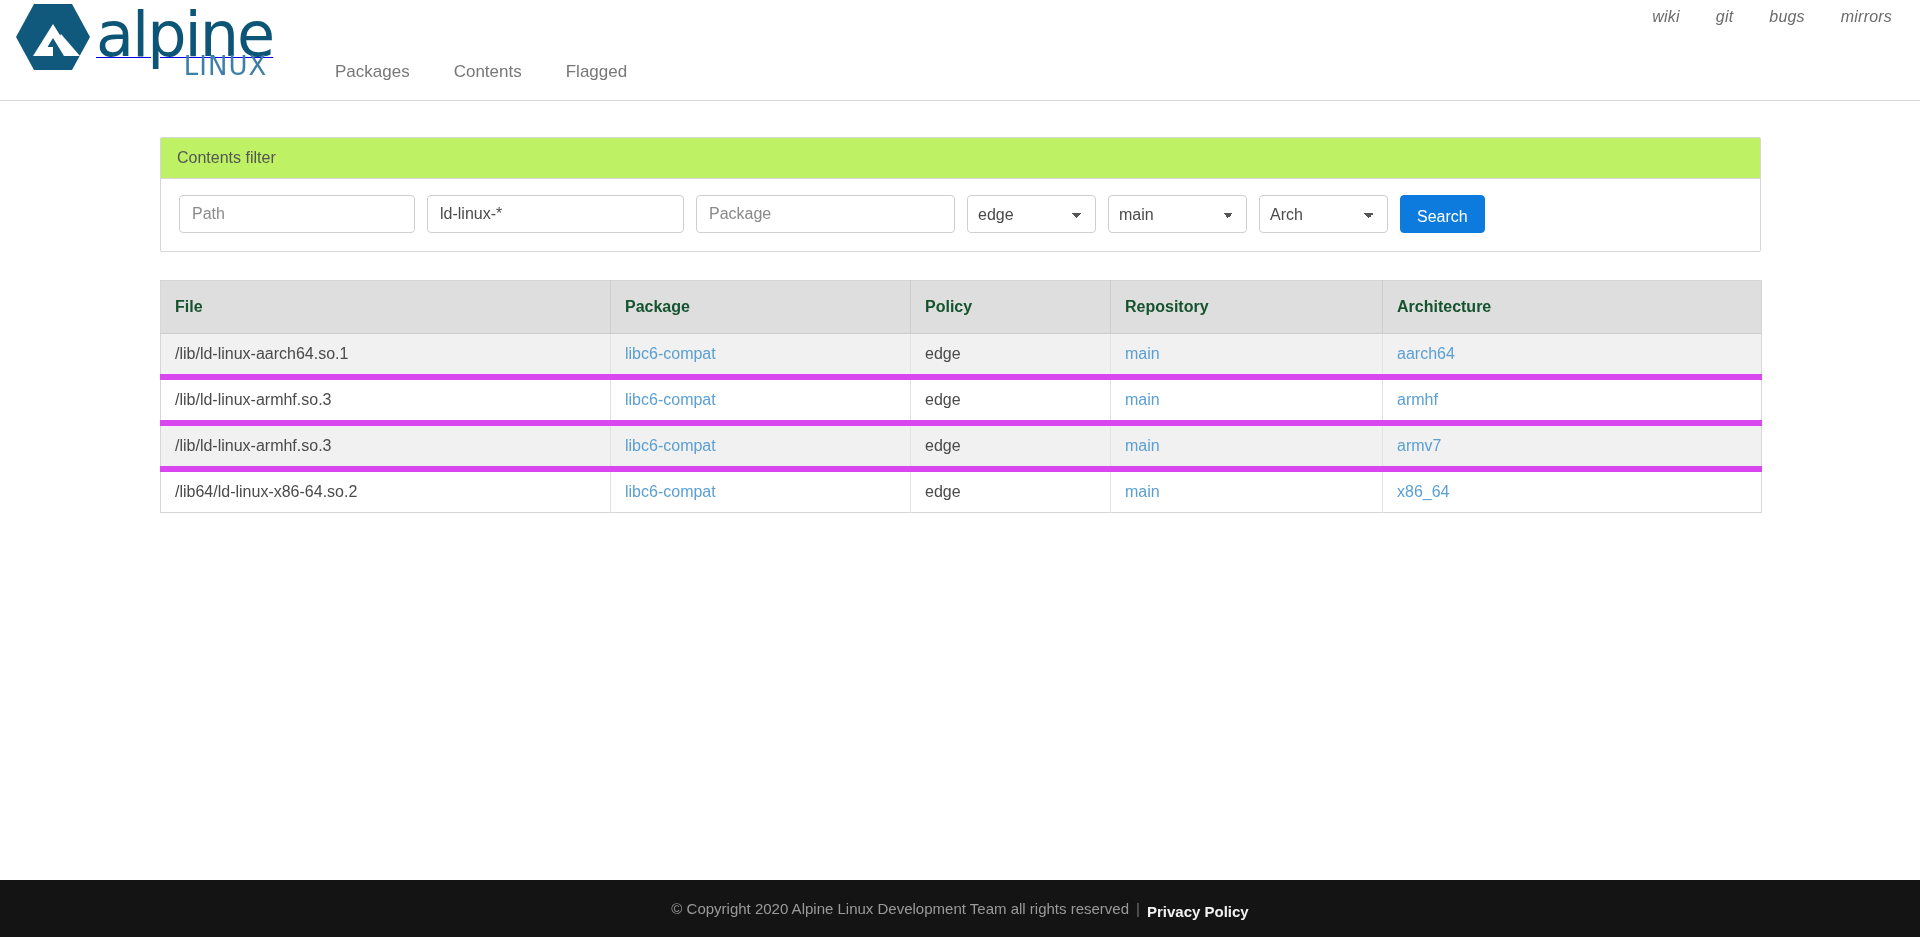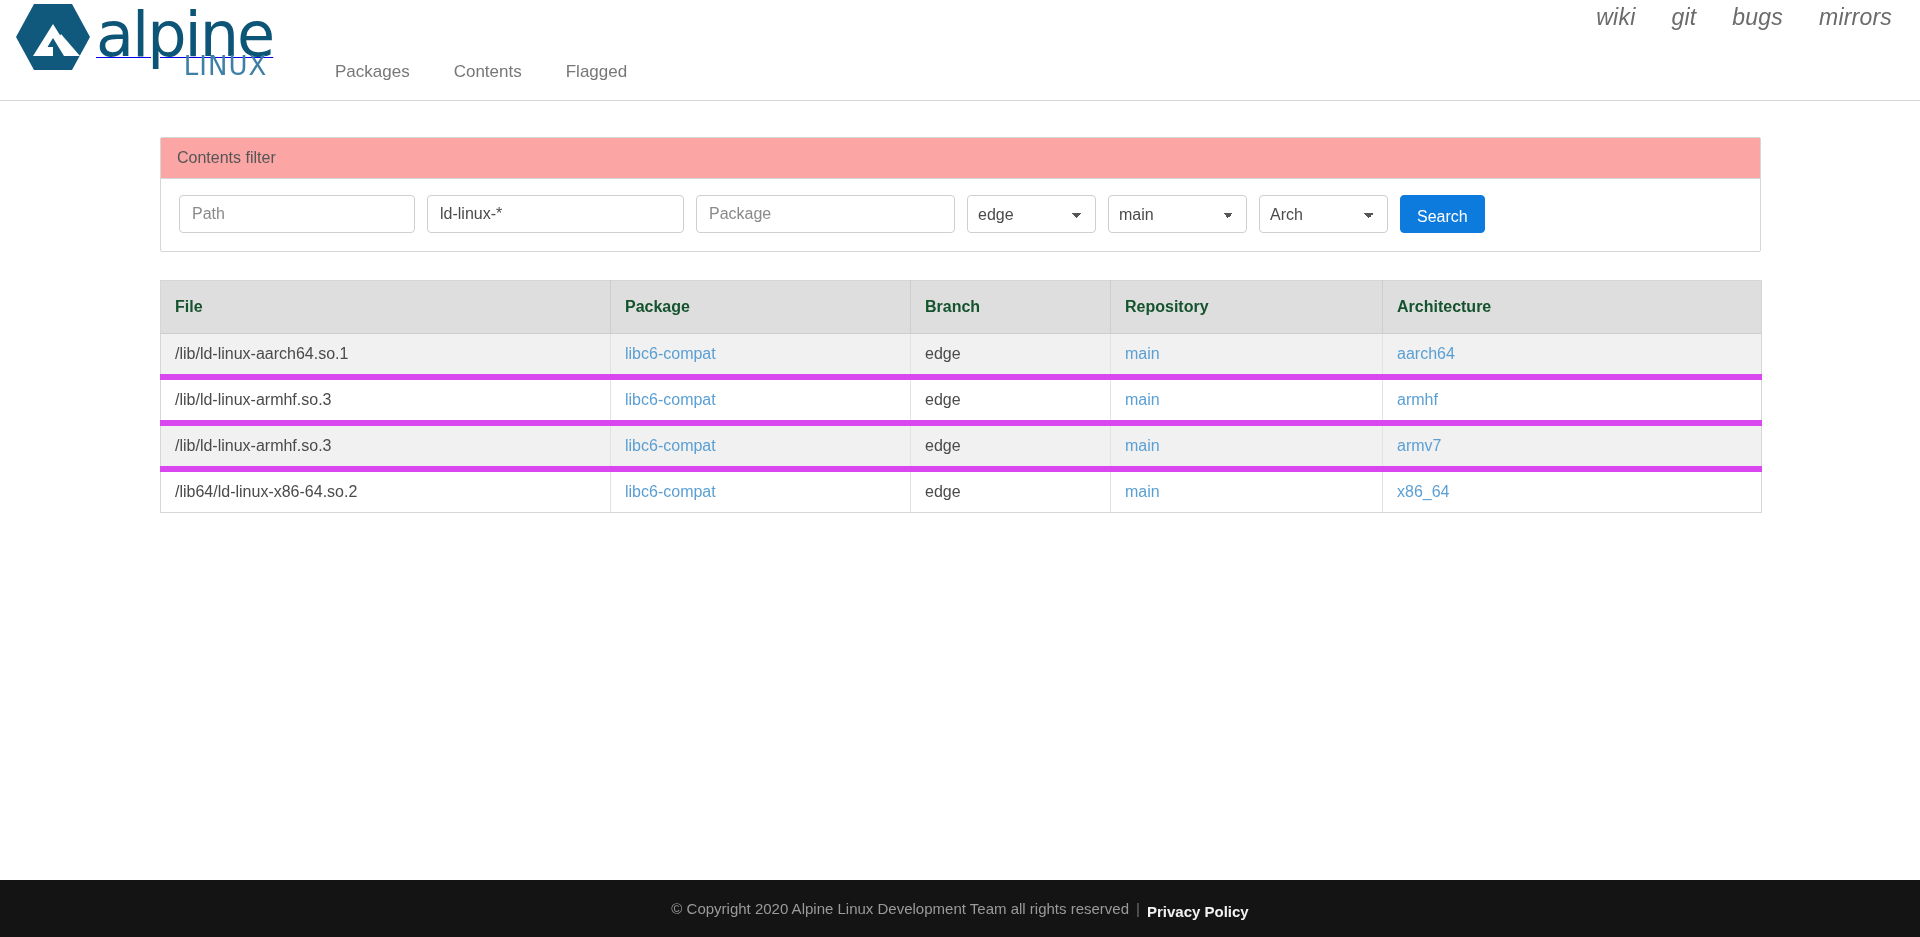--- a/index.html
+++ b/index.html
@@ -17,21 +17,21 @@
     top: 0; left: 0; right: 0;
     height: 34px;
     display: flex;
     justify-content: flex-end;
     align-items: center;
     padding-right: 28px;
     gap: 36px;
   }
   .topbar a {
     font-style: italic;
-    font-size: 23px;
+    font-size: 16px;
     color: #6b6b6b;
     text-decoration: none;
     letter-spacing: .2px;
   }
 
   
   .header {
     position: absolute;
     top: 0; left: 0; right: 0;
     height: 101px;
@@ -92,21 +92,21 @@
     width: 1601px;
   }
 
   
   .panel {
     border: 1px solid #d6d6d6;
     background: #ffffff;
     border-radius: 2px;
   }
   .panel-heading {
-    background: #fca5a5;
+    background: #bef264;
     border-bottom: 1px solid #d6d6d6;
     padding: 11px 16px;
     font-size: 16px;
     color: #555555;
   }
   .panel-body {
     padding: 16px 18px 18px 18px;
     display: flex;
     align-items: center;
     gap: 12px;
@@ -288,21 +288,21 @@
         <col class="col-file">
           <col class="col-pkg">
           <col class="col-br">
           <col class="col-repo">
           <col class="col-arch">
       </colgroup>
       <thead>
         <tr>
           <th>File</th>
           <th>Package</th>
-          <th>Branch</th>
+          <th>Policy</th>
           <th>Repository</th>
           <th>Architecture</th>
         </tr>
       </thead>
       <tbody>
           <tr>
             <td>/lib/ld-linux-aarch64.so.1</td>
             <td><a href="#">libc6-compat</a></td>
             <td>edge</td>
             <td><a href="#">main</a></td>

